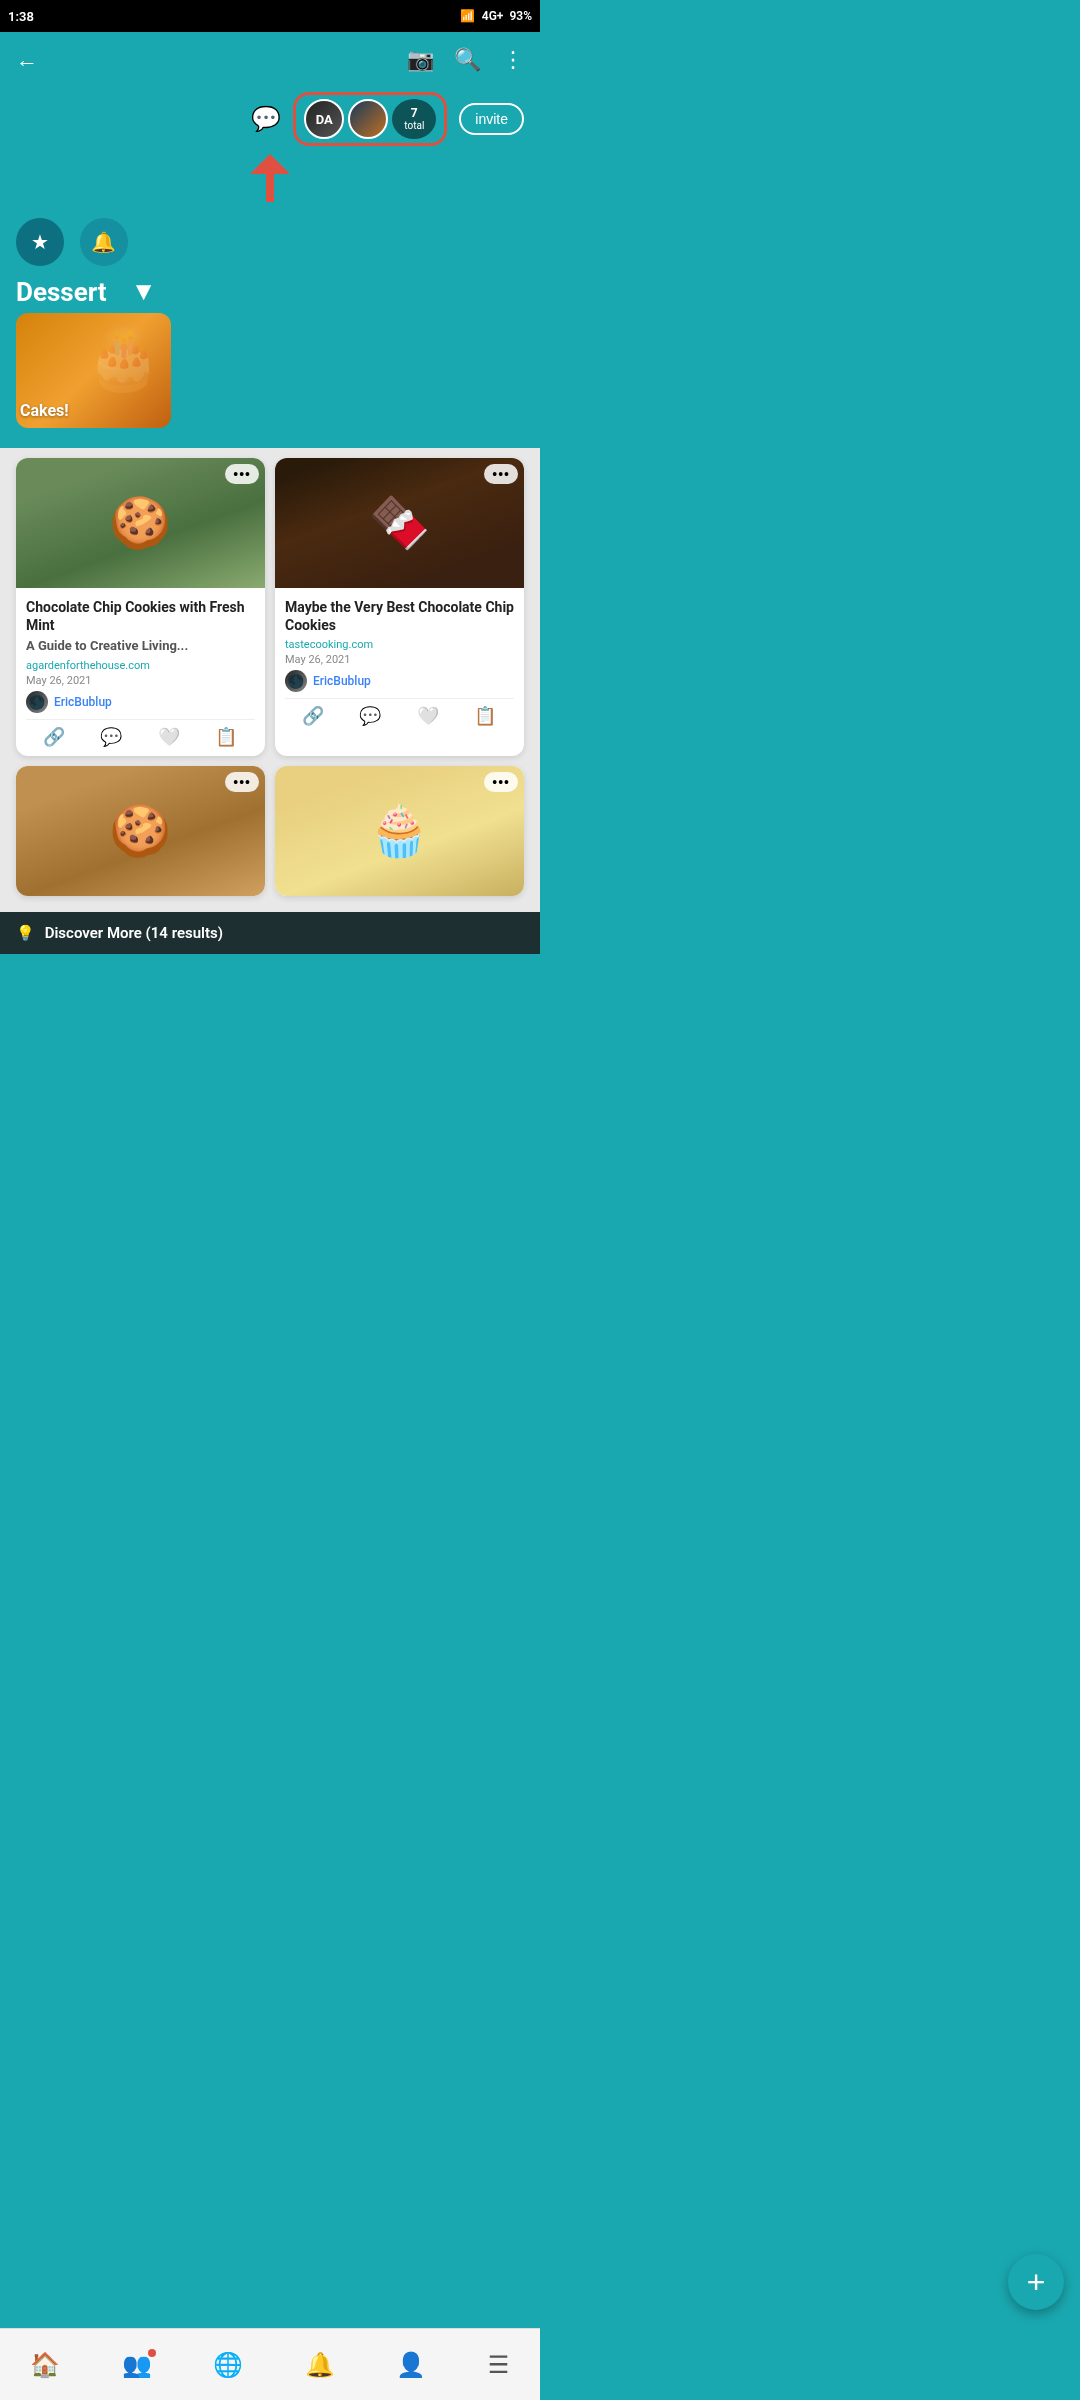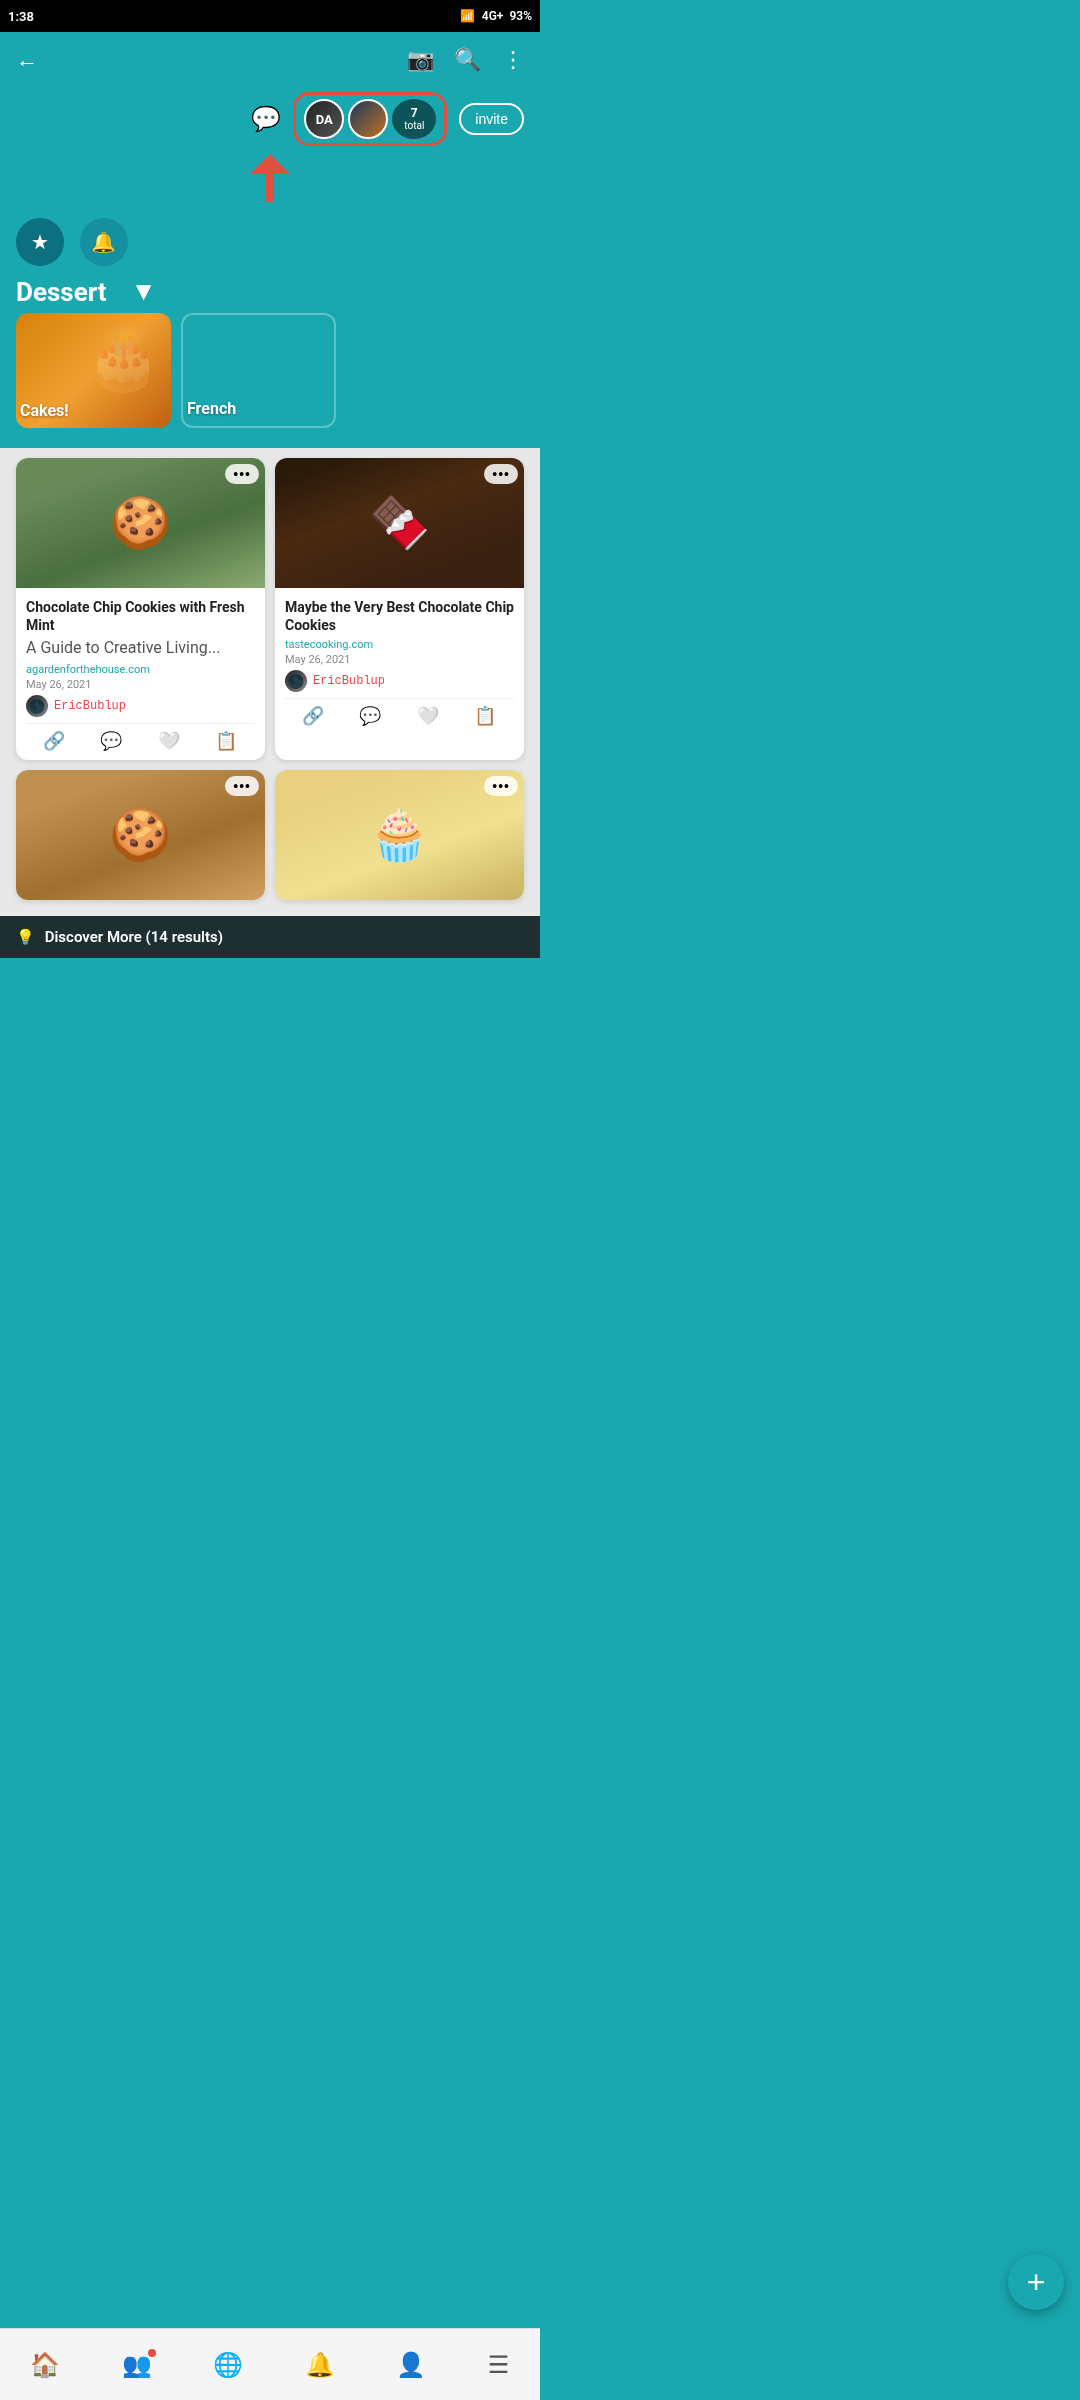--- a/index.html
+++ b/index.html
@@ -271,24 +271,25 @@
       padding: 10px 10px 4px 10px;
     }
     .recipe-title {
       font-size: 14px;
       font-weight: 700;
       color: #222;
       margin-bottom: 4px;
       line-height: 1.3;
     }
     .recipe-subtitle {
-      font-size: 16px;
+      font-size: 13px;
       color: #555;
       margin-bottom: 4px;
       line-height: 1.3;
+      font-weight: bold;
     }
     .recipe-source {
       font-size: 11px;
       color: #1aa8b0;
       margin-bottom: 2px;
     }
     .recipe-date {
       font-size: 11px;
       color: #888;
       margin-bottom: 4px;
@@ -304,23 +305,22 @@
       height: 22px;
       border-radius: 50%;
       background: linear-gradient(135deg, #222 0%, #888 100%);
       display: flex;
       align-items: center;
       justify-content: center;
       overflow: hidden;
     }
     .author-name {
       font-size: 12px;
-      color: #ef4444;
+      color: #3b82f6;
       font-weight: 500;
-      font-family: Liberation Mono, monospace;
     }
     .recipe-actions {
       display: flex;
       justify-content: space-around;
       border-top: 1px solid #eee;
       padding: 6px 0 4px 0;
     }
     .action-btn {
       background: none;
       border: none;
@@ -487,23 +487,20 @@
   <div class="category-title">
     <span>Dessert</span>
     <span class="dropdown-arrow">▼</span>
   </div>
 
   <div class="folders-row">
     <div class="folder-card cakes">
       <span class="folder-bg-icon">🎂</span>
       <span class="folder-label">Cakes!</span>
     </div>
-    <div class="folder-card french">
-      <span class="folder-label">French</span>
-    </div>
   </div>
 
 </div>
 
 <div class="recipe-grid">
 
   <div class="recipe-card">
     <div class="recipe-img-container">
       <div class="recipe-img-placeholder img-cookies-mint">
         <span style="font-size:50px;">🍪</span>

